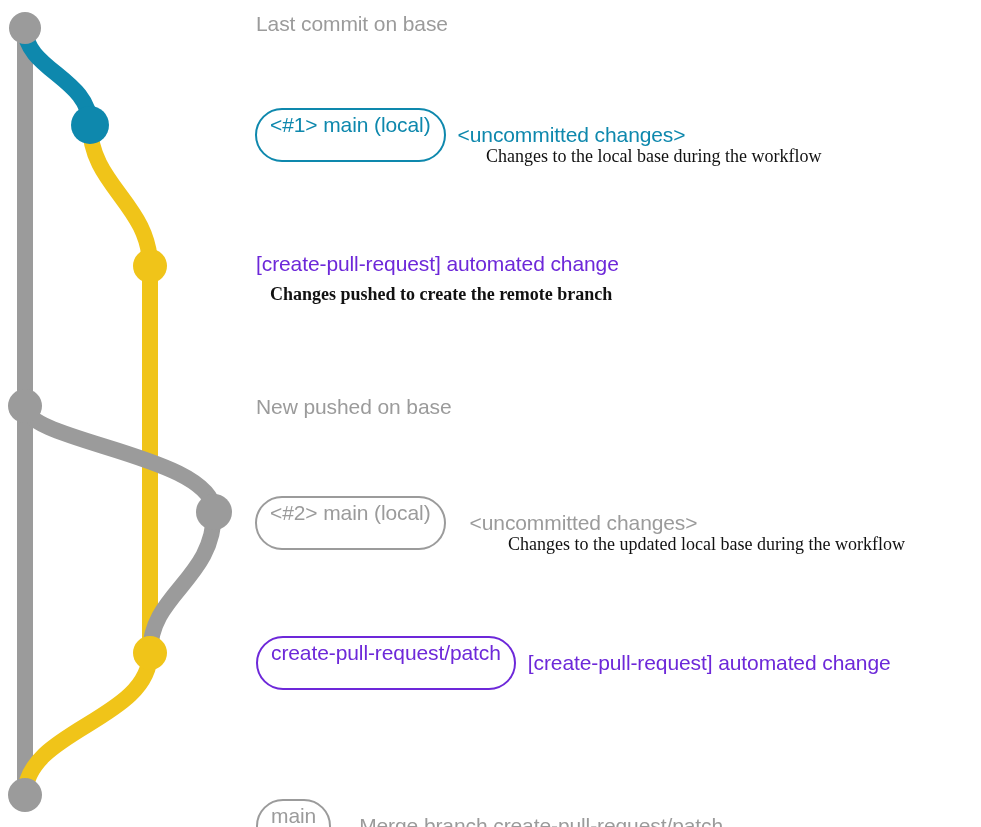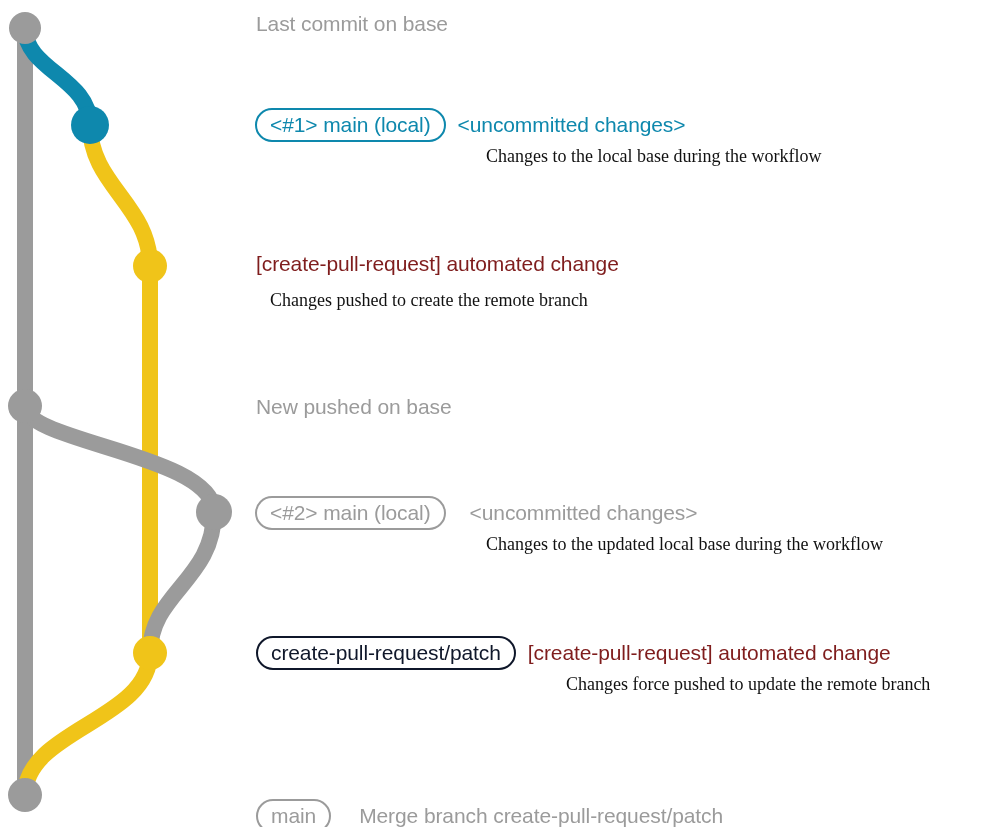--- a/index.html
+++ b/index.html
@@ -38,21 +38,21 @@
     align-items: center;
     white-space: nowrap;
   }
 
   .pill {
     display: inline-flex;
     align-items: center;
     justify-content: center;
     border: 2px solid currentColor;
     border-radius: 999px;
-    padding: 4px 13px 4px 13px;
+    padding: 4px 13px 24px 13px;
     font-size: 21px;
     line-height: 1.05;
     letter-spacing: -0.1px;
     box-sizing: border-box;
   }
 
   .headline {
     font-size: 21px;
     line-height: 1.05;
     letter-spacing: -0.1px;
@@ -66,22 +66,22 @@
     position: absolute;
     font-family: "Liberation Serif", serif;
     font-size: 18px;
     color: #111111;
     white-space: nowrap;
     text-align: right;
   }
 
   .c-gray   { color: #9b9b9b; }
   .c-blue   { color: #0e88ad; }
-  .c-yellow { color: #0f172a; }
-  .c-yellow-text { color: #7f1d1d; }
+  .c-yellow { color: #6d28d9; }
+  .c-yellow-text { color: #6d28d9; }
 </style>
 </head>
 <body>
 
 <svg id="graph-svg" viewBox="0 0 981 827" aria-hidden="true">
 
   <path d="M 25 28 L 25 795" stroke="#9b9b9b" stroke-width="16" fill="none" stroke-linecap="butt"></path>
 
   <path d="M 150 266 L 150 653" stroke="#f0c419" stroke-width="16" fill="none" stroke-linecap="butt"></path>
 
@@ -112,36 +112,35 @@
 
   <div class="row" style="left:255px; top:108px;">
     <span class="pill c-blue">&lt;#1&gt; main (local)</span>
     <span class="headline c-blue">&lt;uncommitted changes&gt;</span>
   </div>
   <div class="subtext" style="left:486px; top:146px;">Changes to the local base during the workflow</div>
 
   <div class="row" style="left:256px; top:253px;">
     <span class="headline c-yellow-text">[create-pull-request] automated change</span>
   </div>
-  <div class="subtext" style="left:270px; top:290px;">Changes pushed to create the remote branch</div>
+  <div class="subtext" style="left:270px; top:284px;font-weight:bold;">Changes pushed to create the remote branch</div>
 
   <div class="row" style="left:256px; top:396px;">
     <span class="headline c-gray">New pushed on base</span>
   </div>
 
   <div class="row" style="left:255px; top:496px;gap:12px;">
     <span class="pill c-gray">&lt;#2&gt; main (local)</span>
     <span class="headline c-gray">&lt;uncommitted changes&gt;</span>
   </div>
-  <div class="subtext" style="left:486px; top:534px;">Changes to the updated local base during the workflow</div>
+  <div class="subtext" style="left:508px; top:534px;">Changes to the updated local base during the workflow</div>
 
   <div class="row" style="left:256px; top:636px;">
     <span class="pill c-yellow">create-pull-request/patch</span>
     <span class="headline c-yellow-text">[create-pull-request] automated change</span>
   </div>
-  <div class="subtext" style="left:566px; top:674px;">Changes force pushed to update the remote branch</div>
 
   <div class="row" style="left:256px; top:799px;gap:16px;">
     <span class="pill c-gray">main</span>
     <span class="headline c-gray">Merge branch create-pull-request/patch</span>
   </div>
 
 </div>
 
 </body></html>

